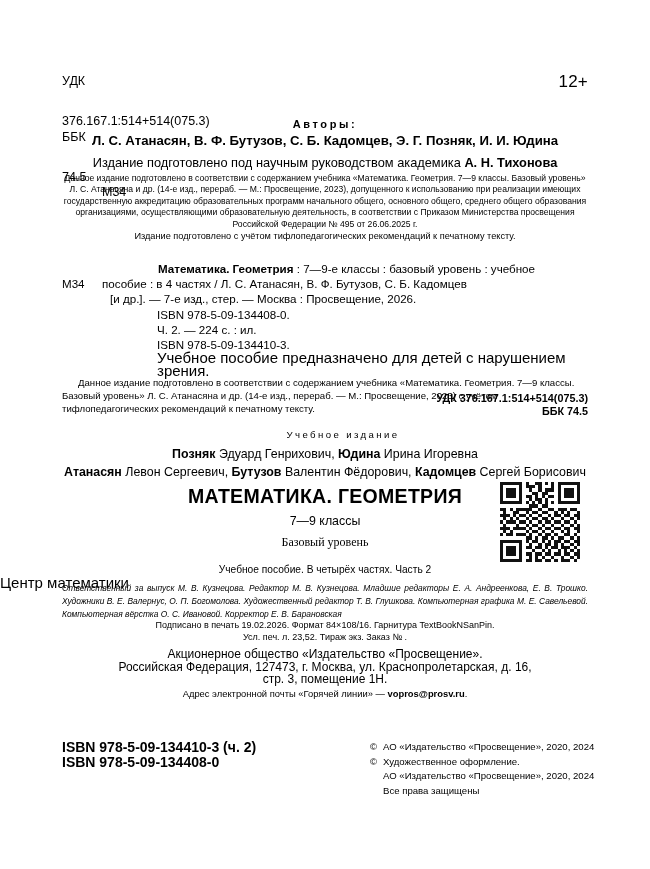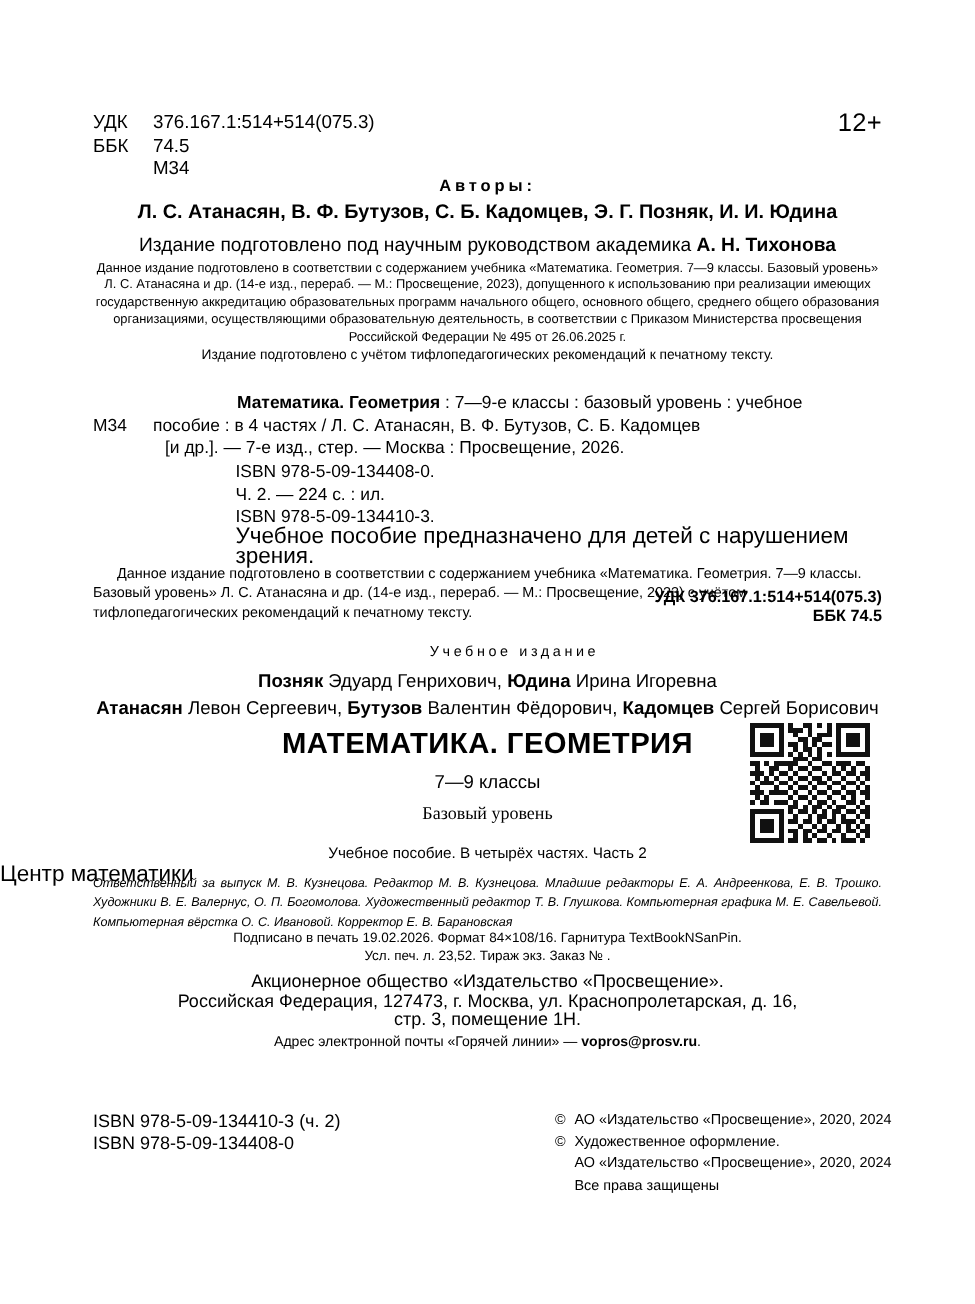--- a/index.html
+++ b/index.html
@@ -24,21 +24,21 @@
   .i { font-style: italic; }
 
   
   .udk-block {
     position: absolute;
     left: 62px;
     top: 74px;
     font-size: 12.5px;
     line-height: 15.5px;
   }
-  .udk-row { display: flex; }
+  .udk-row { display: flex; flex-direction: column; }
   .udk-label { width: 40px; flex: 0 0 40px; }
   .udk-val { white-space: nowrap; }
   .m34-row { margin-left: 40px; }
 
   .age-mark {
     position: absolute;
     right: 62px;
     top: 72px;
     font-size: 17px;
     letter-spacing: 0.2px;
@@ -232,23 +232,23 @@
     top: 688px;
     font-size: 9.4px;
     text-align: center;
   }
 
   
   .isbn-footer {
     position: absolute;
     left: 62px;
     top: 740px;
-    font-size: 12px;
+    font-size: 14px;
     line-height: 14.5px;
-    font-weight: normal;
+    font-weight: bold;
   }
   .copyright {
     position: absolute;
     left: 370px;
     top: 740px;
     font-size: 9.6px;
     line-height: 14.5px;
   }
   .cp-row { display: flex; }
   .cp-sym { width: 13px; flex: 0 0 13px; }

